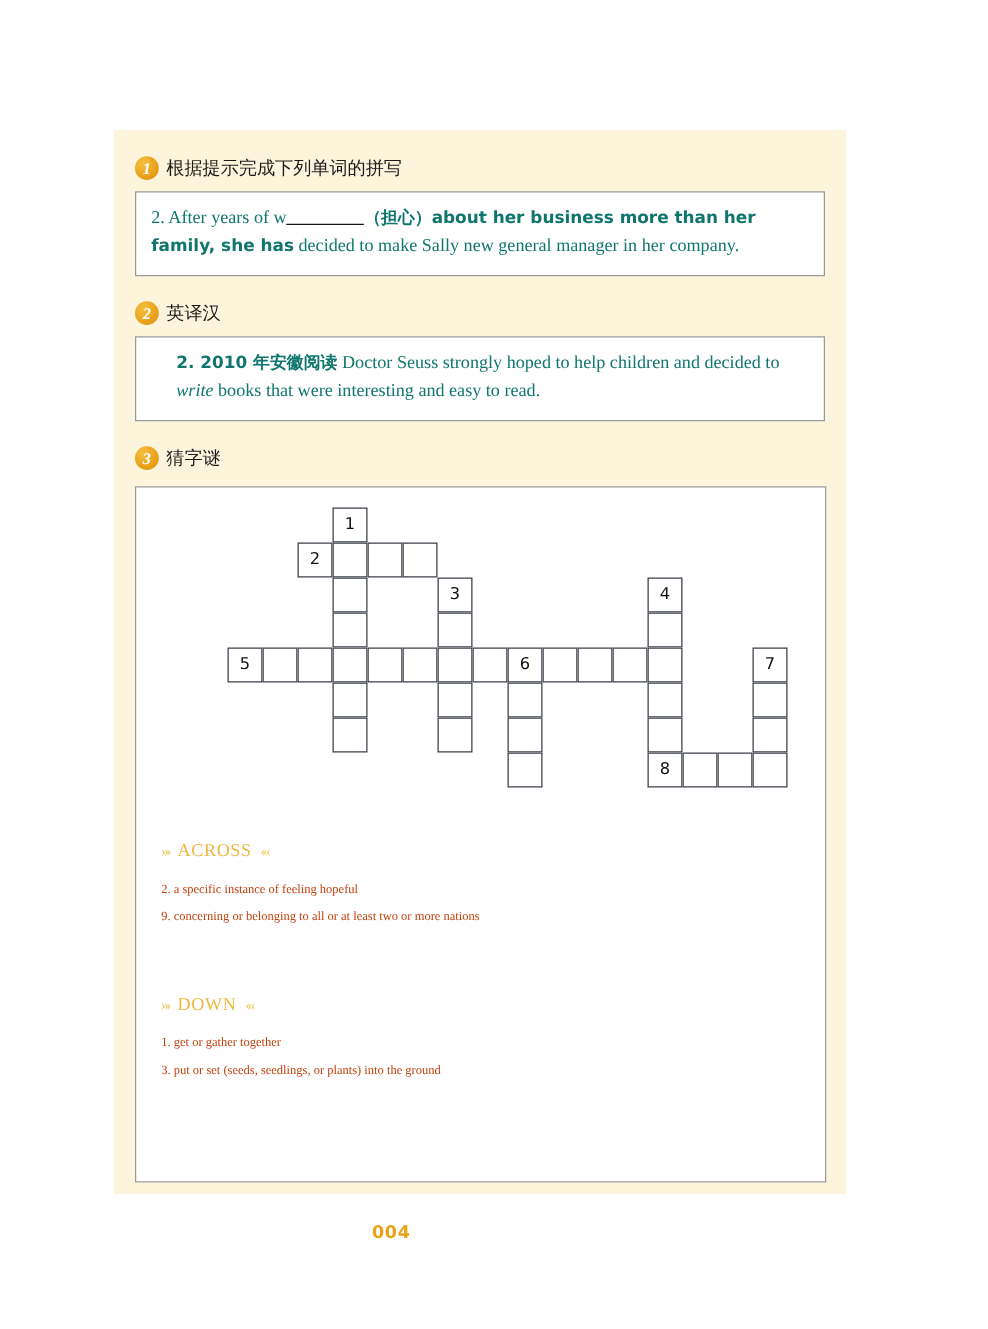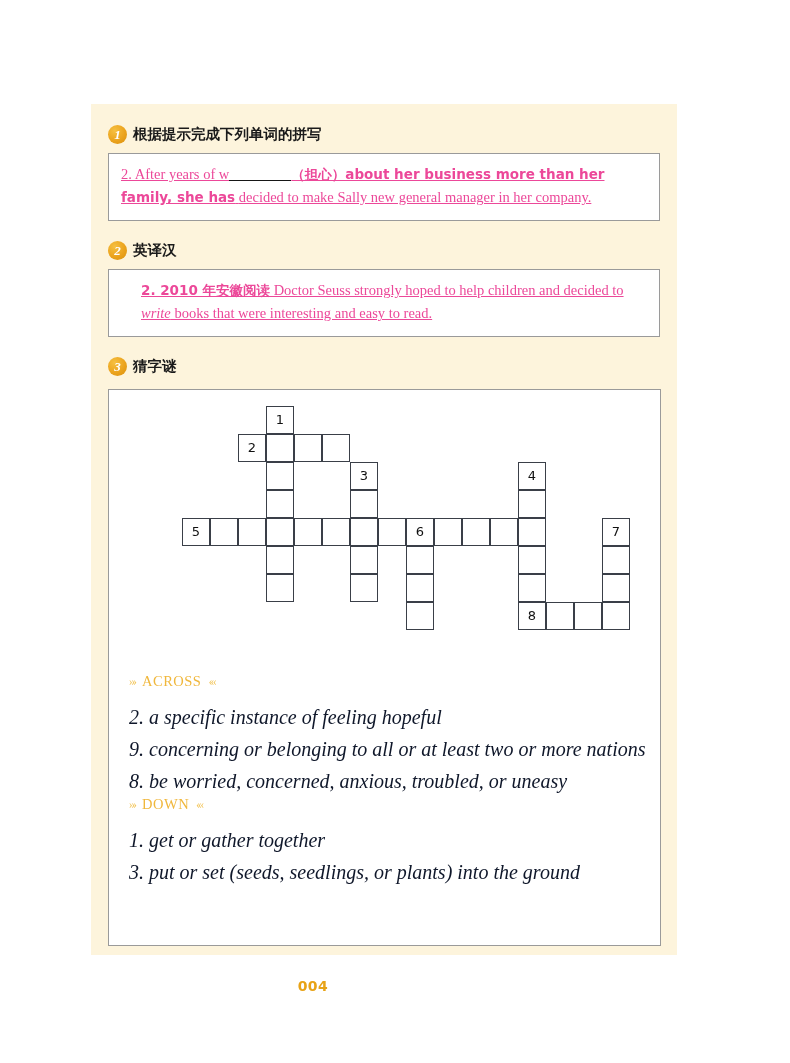--- a/index.html
+++ b/index.html
@@ -45,36 +45,35 @@
     font-family: "Liberation Serif", serif;
     font-style: italic;
     font-weight: bold;
     font-size: 13px;
     line-height: 19px;
     text-align: center;
     flex: 0 0 auto;
   }
   .sec-title {
     font-family: "DejaVu Sans", sans-serif;
-    font-weight: bold;
+    font-weight: normal;
     font-size: 14.5px;
     color: #1a1a1a;
     letter-spacing: 0px;
   }
 
   
   .qbox {
     background: #ffffff;
     border: 1px solid #9a9a9a;
     padding: 9px 12px 10px 12px;
     font-family: "Liberation Serif", serif;
     font-size: 14.5px;
     line-height: 1.62;
-    color: #ec4899;
-    text-decoration: underline;
+    color: #0f766e;
   }
   .qbox .zh { font-family: "DejaVu Sans", sans-serif; font-weight: bold; font-size: 13.5px; }
   .qbox .blank {
     display: inline-block;
     width: 62px;
     border-bottom: 1px solid #161616;
     vertical-align: -2px;
   }
   .qbox i { font-style: italic; }
 
@@ -127,25 +126,24 @@
     letter-spacing: 0.5px;
     color: #f0b73c;
     display: flex;
     align-items: center;
     gap: 7px;
   }
   .chev { color: #f3c65c; font-size: 12px; letter-spacing: -2px; }
   .clue-list { margin: 0; padding: 0; list-style: none; }
   .clue-list li {
     font-family: "Liberation Serif", serif;
-    font-size: 20px;
-    color: #0f172a;
+    font-size: 10px;
+    color: #c2410c;
     line-height: 1.0;
     padding: 6px 0;
-    font-style: italic;
   }
 
   #across-wrap { position: absolute; left: 20px; top: 283px; }
   #across-wrap .clue-list { margin-top: 11px; }
   #down-wrap { position: absolute; left: 20px; top: 406px; }
   #down-wrap .clue-list { margin-top: 11px; }
 
   
   #pagenum {
     position: absolute;
@@ -255,21 +253,20 @@
 
       <div id="across-wrap">
         <div class="clue-head">
           <span class="chev">»›</span>
           <span>ACROSS</span>
           <span class="chev">‹«</span>
         </div>
         <ul class="clue-list" id="across-list">
             <li>2. a specific instance of feeling hopeful</li>
             <li>9. concerning or belonging to all or at least two or more nations</li>
-            <li>8. be worried, concerned, anxious, troubled, or uneasy</li>
           </ul>
       </div>
 
       <div id="down-wrap">
         <div class="clue-head">
           <span class="chev">»›</span>
           <span>DOWN</span>
           <span class="chev">‹«</span>
         </div>
         <ul class="clue-list" id="down-list">

